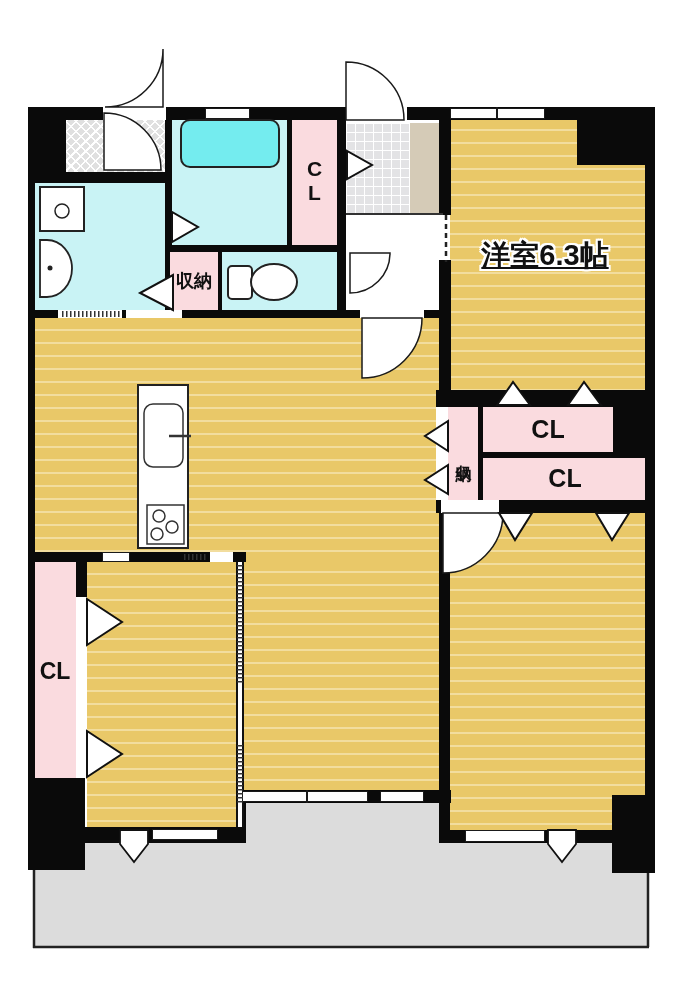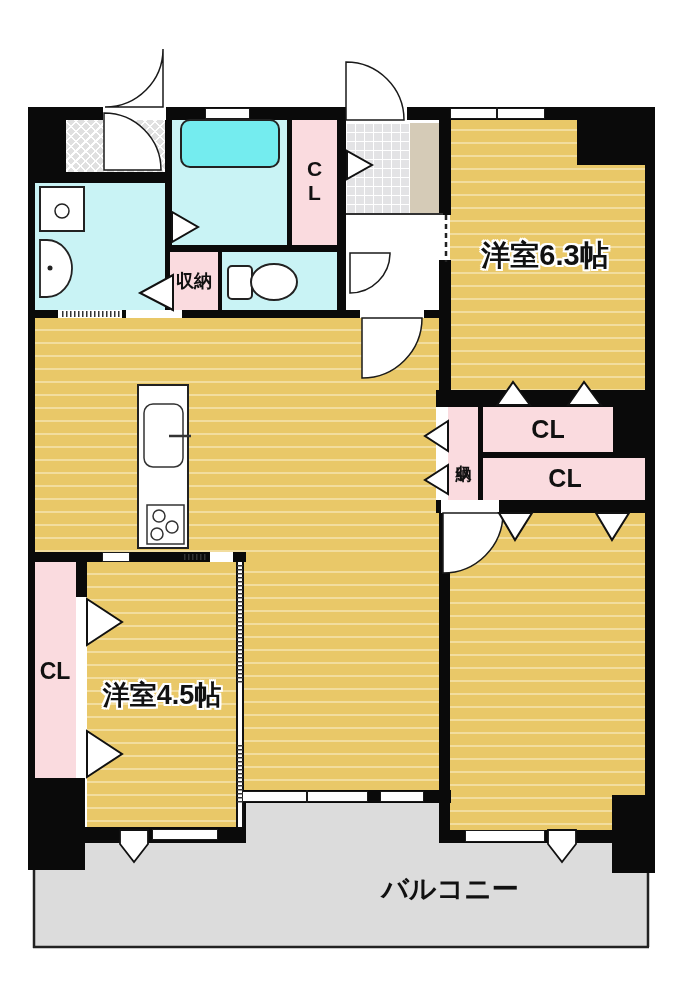--- a/index.html
+++ b/index.html
@@ -157,23 +157,21 @@
     <rect x="147" y="505" width="37" height="39" fill="#fff" stroke="#333" stroke-width="1.5"></rect>
     <circle cx="159" cy="516" r="6" fill="none" stroke="#333" stroke-width="1.5"></circle>
     <circle cx="172" cy="527" r="6" fill="none" stroke="#333" stroke-width="1.5"></circle>
     <circle cx="157" cy="534" r="6" fill="none" stroke="#333" stroke-width="1.5"></circle>
 
     <line x1="34" y1="870" x2="34" y2="948" stroke="#222" stroke-width="2.5"></line>
     <line x1="33" y1="947" x2="649" y2="947" stroke="#222" stroke-width="2.5"></line>
     <line x1="648" y1="873" x2="648" y2="947" stroke="#222" stroke-width="2.5"></line>
   </svg>
 
-  <div class="label" style="left:545px;top:256px;font-size:29px;">洋室6.3帖</div>
-  <div class="label" style="left:162px;top:695px;font-size:27px;">洋室4.5帖</div>
-  <div class="label" style="left:450px;top:889px;font-size:27px;text-shadow:none;font-weight:bold;">バルコニー</div>
+  <div class="label" style="left:545px;top:256px;font-size:29px;text-decoration:underline;">洋室6.3帖</div>
   <div class="label vtext" style="left:314px;top:181px;font-size:21px;text-shadow:none;">CL</div>
   <div class="label" style="left:194px;top:281px;font-size:18px;text-shadow:none;">収納</div>
   <div class="label vtext" style="left:463px;top:453px;font-size:16px;text-shadow:none;">収納</div>
   <div class="label" style="left:548px;top:429px;font-size:25px;text-shadow:none;">CL</div>
   <div class="label" style="left:565px;top:478px;font-size:25px;text-shadow:none;">CL</div>
   <div class="label" style="left:55px;top:671px;font-size:23px;text-shadow:none;">CL</div>
 
 </div>
 
 </body></html>

